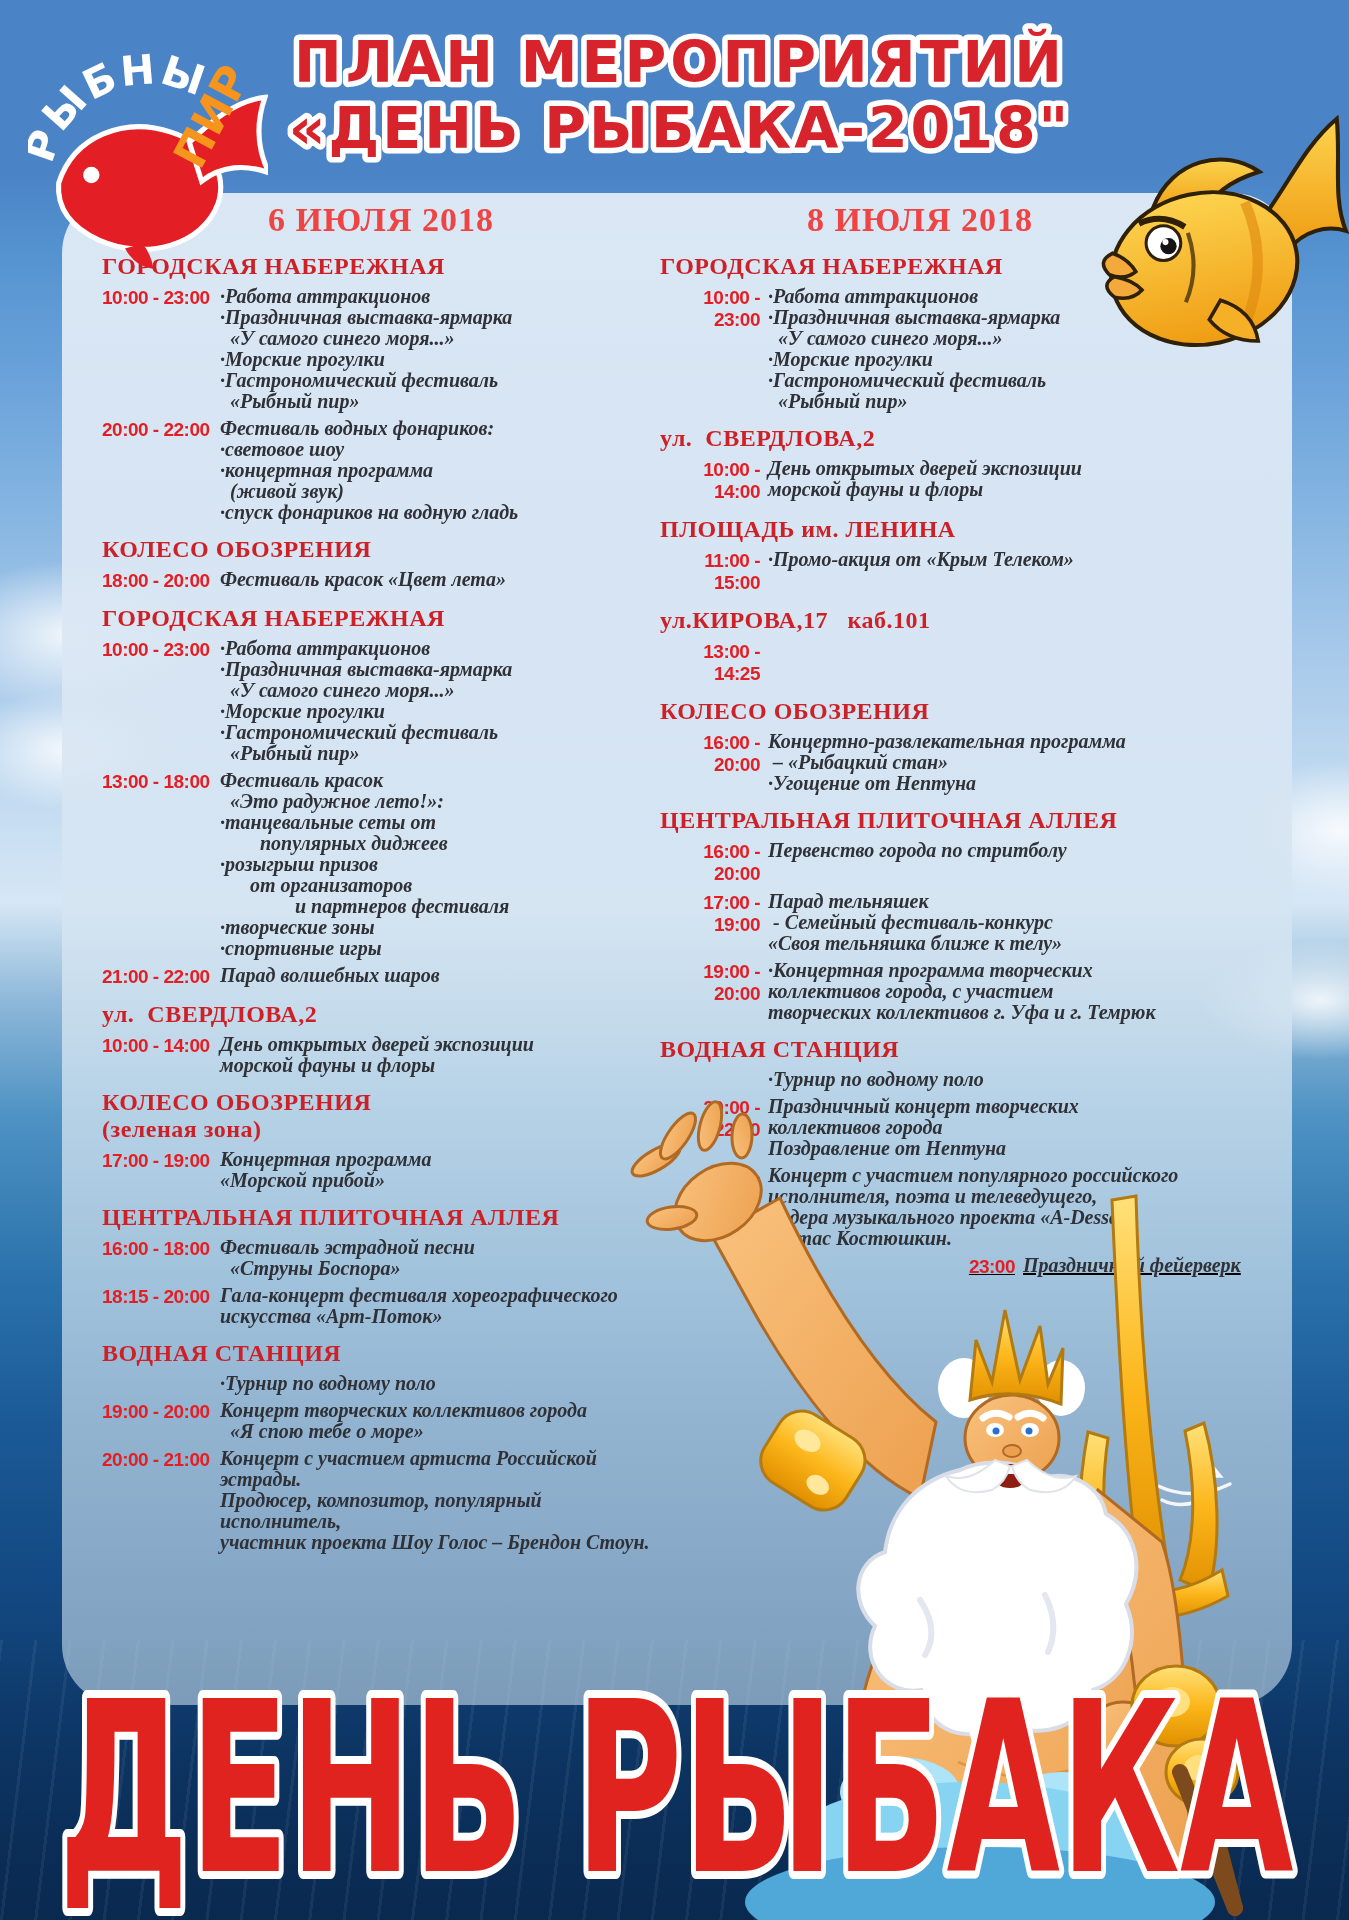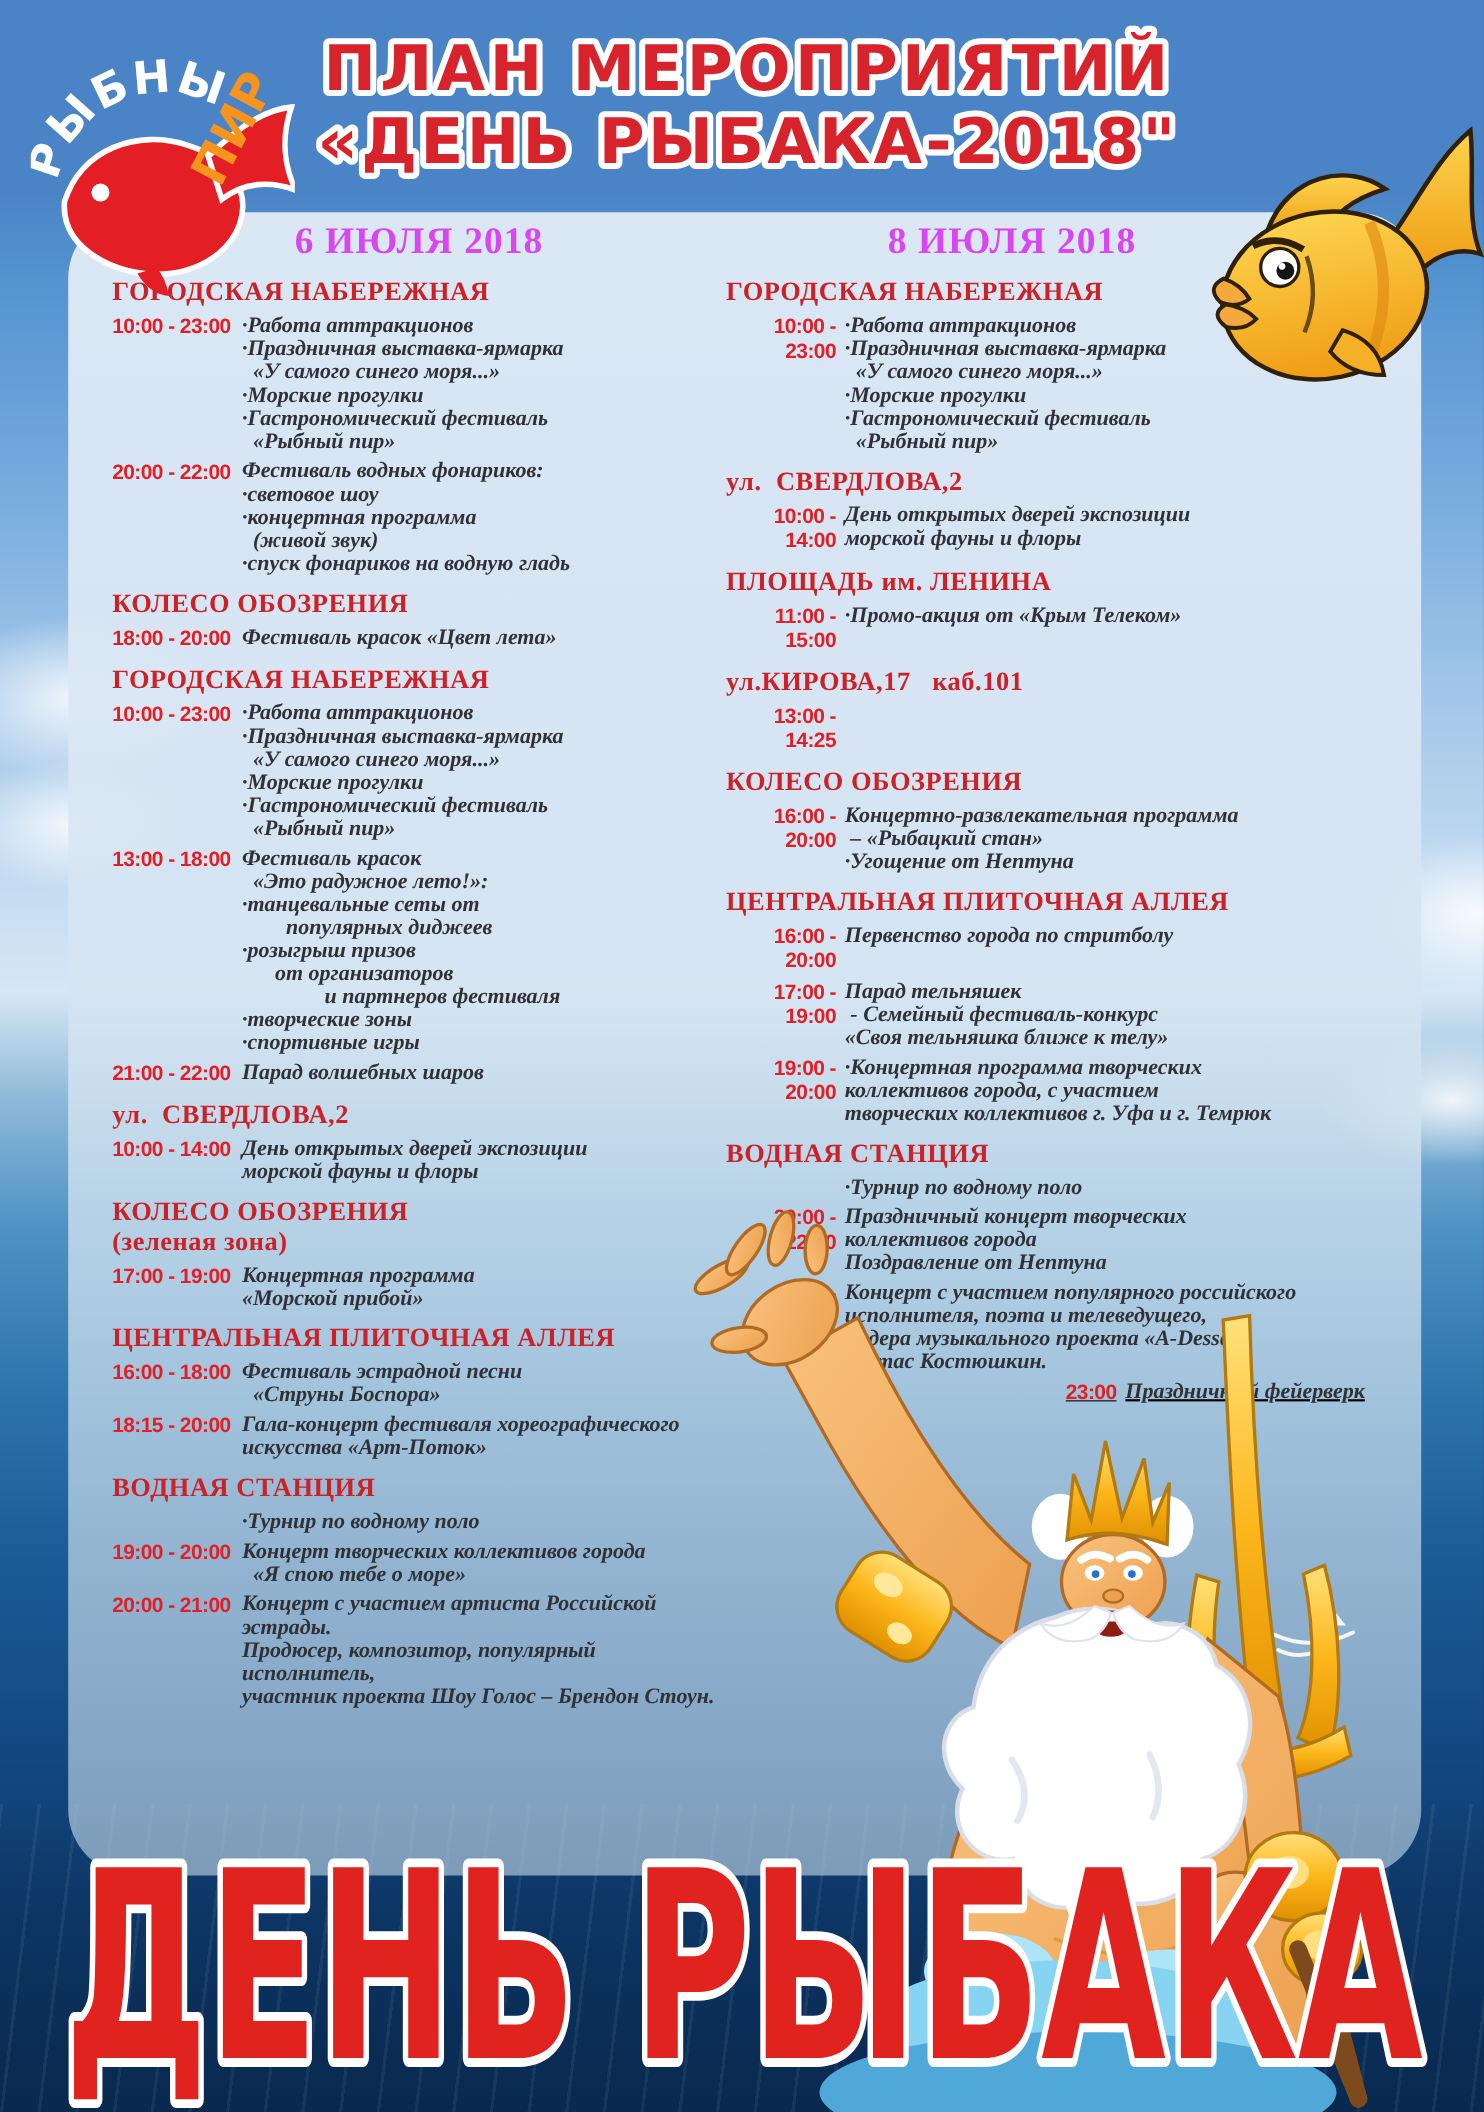--- a/index.html
+++ b/index.html
@@ -19,21 +19,21 @@
   .waves{position:absolute;left:0;right:0;top:1640px;height:280px;
     background:repeating-linear-gradient(97deg, rgba(255,255,255,0.06) 0 3px, rgba(0,0,0,0) 3px 34px),
                linear-gradient(180deg, rgba(16,62,110,0) 0%, rgba(8,34,66,.4) 100%);}
   .panel{position:absolute;left:62px;top:193px;width:1230px;height:1512px;border-radius:60px;
     background:linear-gradient(180deg, rgba(223,234,246,.97) 0%, rgba(219,231,244,.93) 30%,
       rgba(210,227,240,.82) 55%, rgba(198,219,234,.70) 80%, rgba(191,215,232,.62) 100%);}
   .columns{position:absolute;left:72px;top:198px;width:1210px;display:flex;z-index:3;}
   .col{min-height:10px;}
   .col-left{width:588px;padding-left:30px;box-sizing:border-box;}
   .col-right{width:622px;}
-  .date{font:700 34px/40px "Liberation Serif","DejaVu Serif",serif;color:#d946ef;
+  .date{font:700 34px/40px "Liberation Serif","DejaVu Serif",serif;color:#ef4444;
     text-align:center;margin:18px 0 4px;letter-spacing:1px;}
   .col > .date:first-child{margin-top:2px;}
   .venue{font:700 24px/27px "Liberation Serif","DejaVu Serif",serif;color:#cd2127;
     text-align:left;margin:13px 0 3px;letter-spacing:.5px;white-space:pre-wrap;}
   .col-right .date,.col-right .venue{width:520px;}
   .event{display:flex;margin:6px 0;}
   .time{flex:0 0 118px;font:700 19px/22px "Liberation Sans","DejaVu Sans",sans-serif;
     color:#e31e24;letter-spacing:-.5px;padding-top:1px;}
   .col-right .time{flex:0 0 100px;text-align:right;padding-right:8px;}
   .desc{flex:1;font:italic 700 20px/21px "Liberation Serif","DejaVu Serif",serif;

